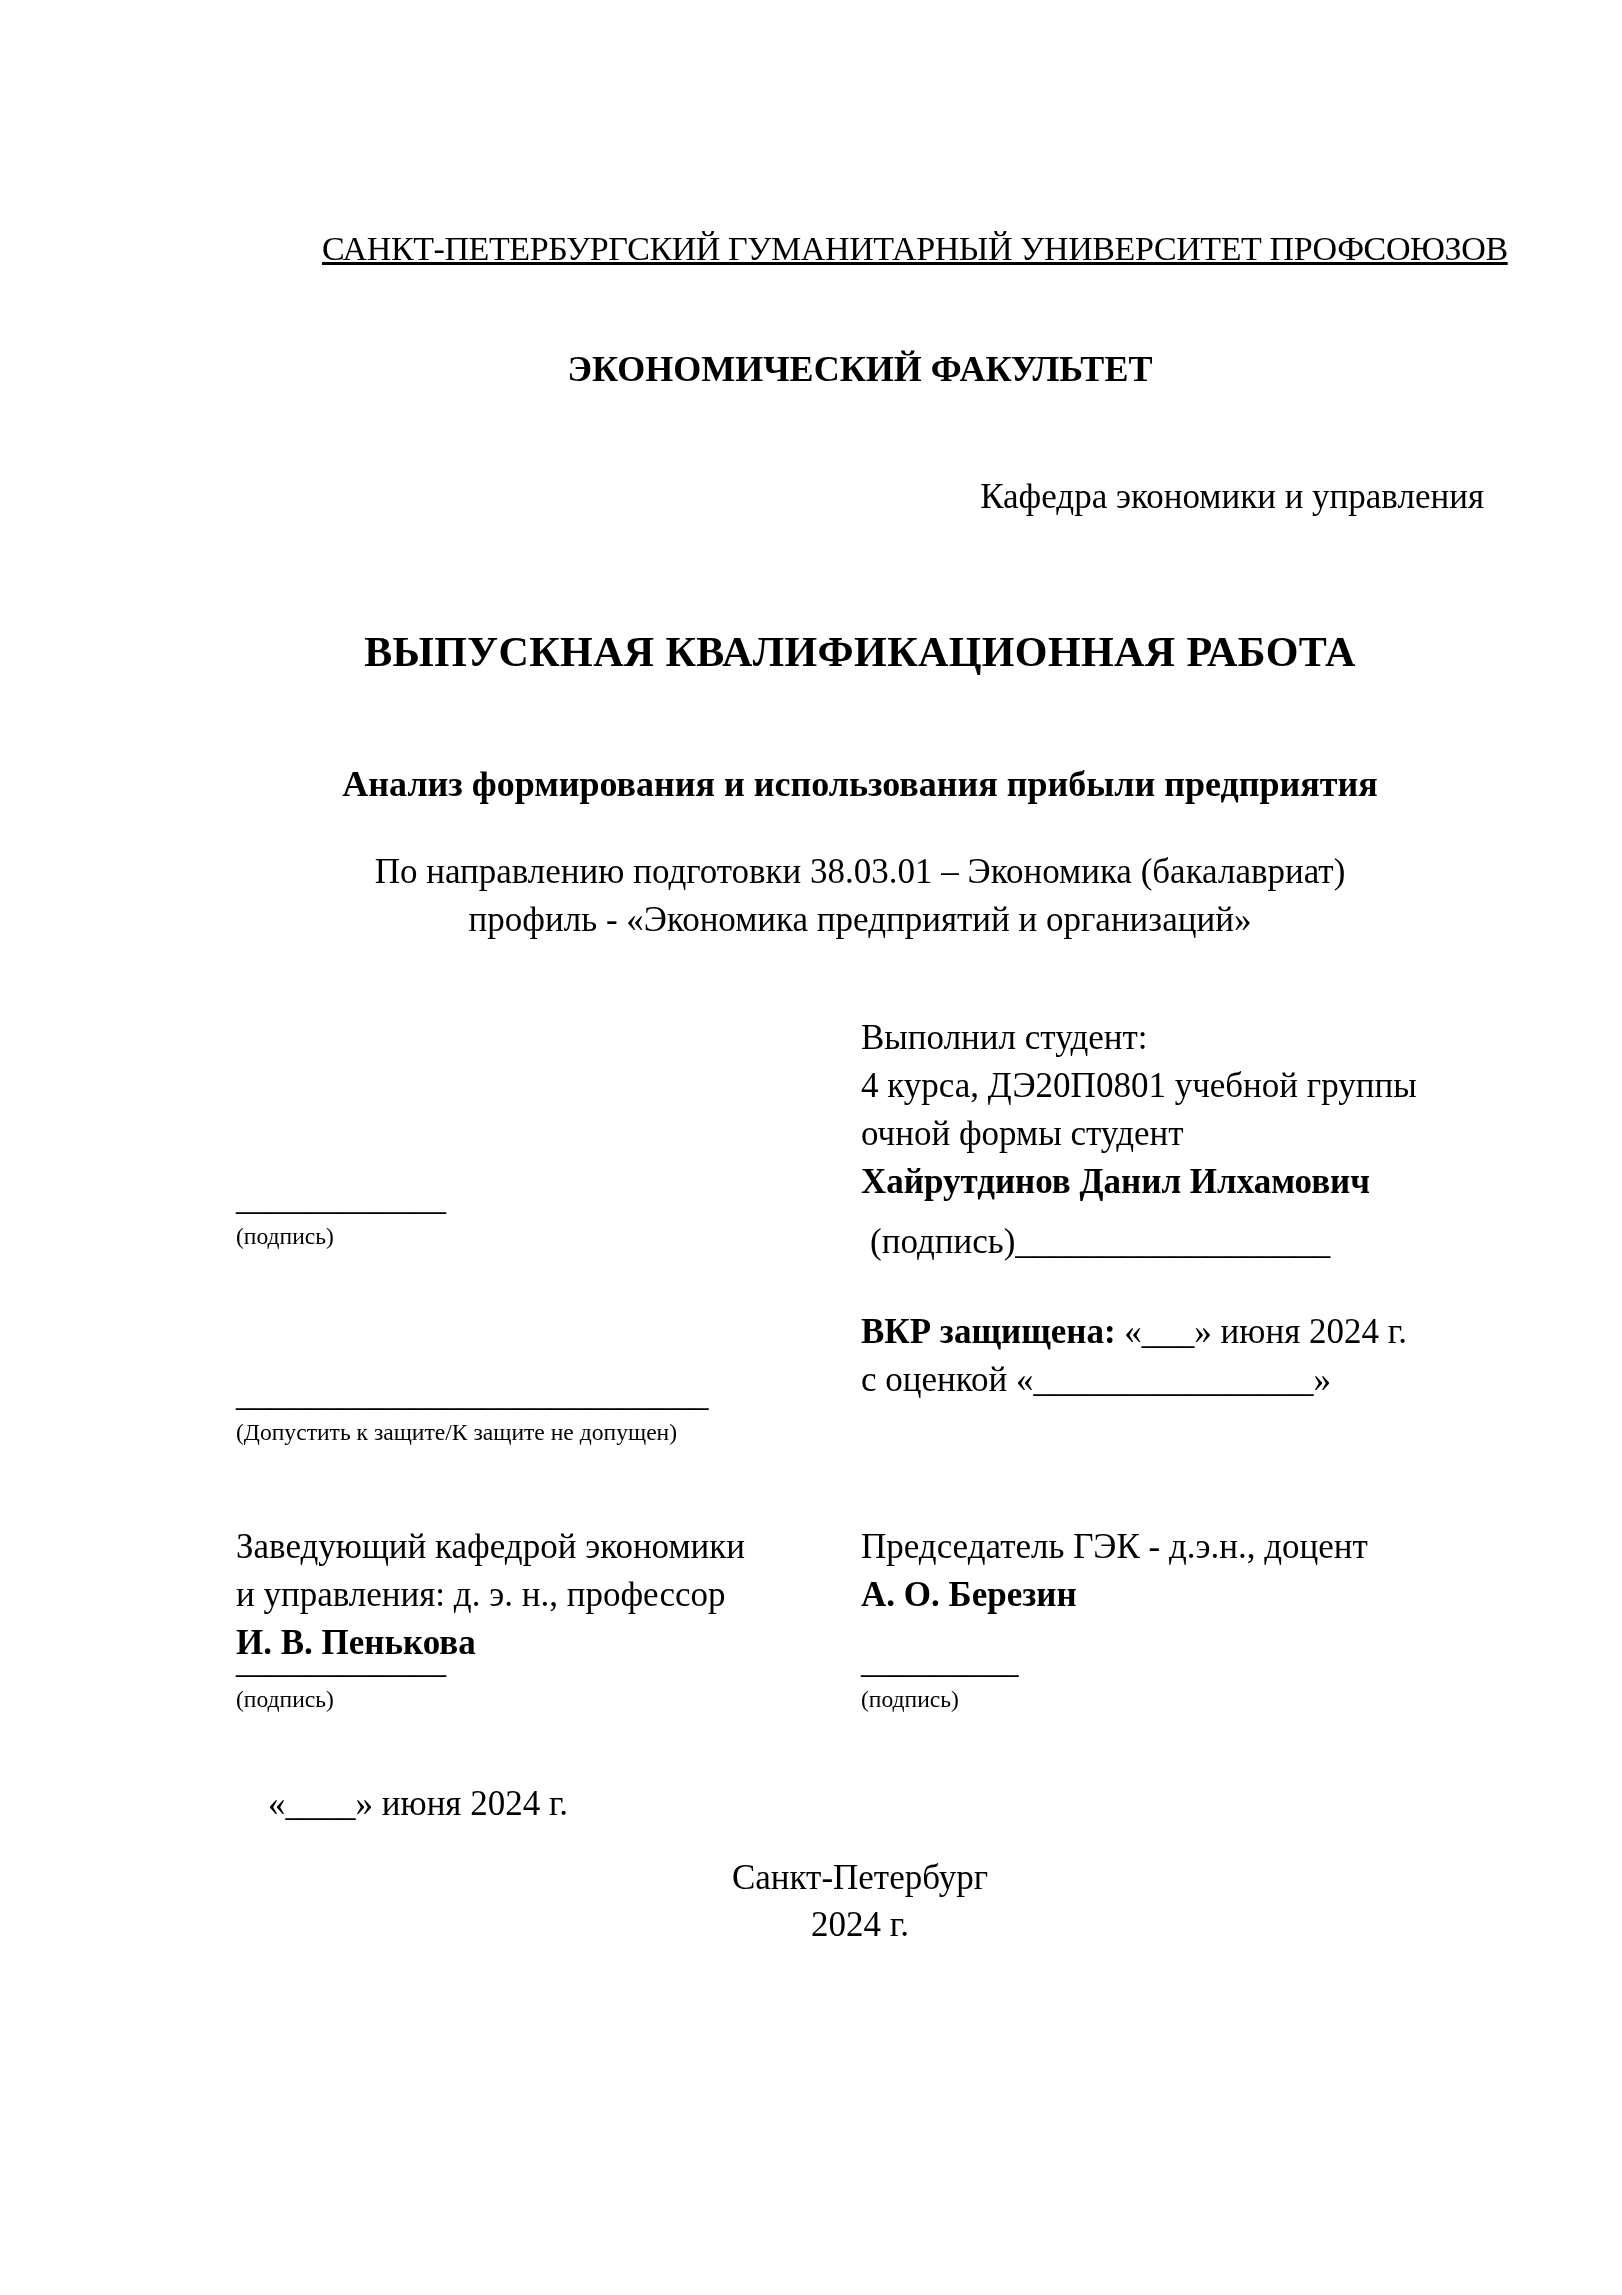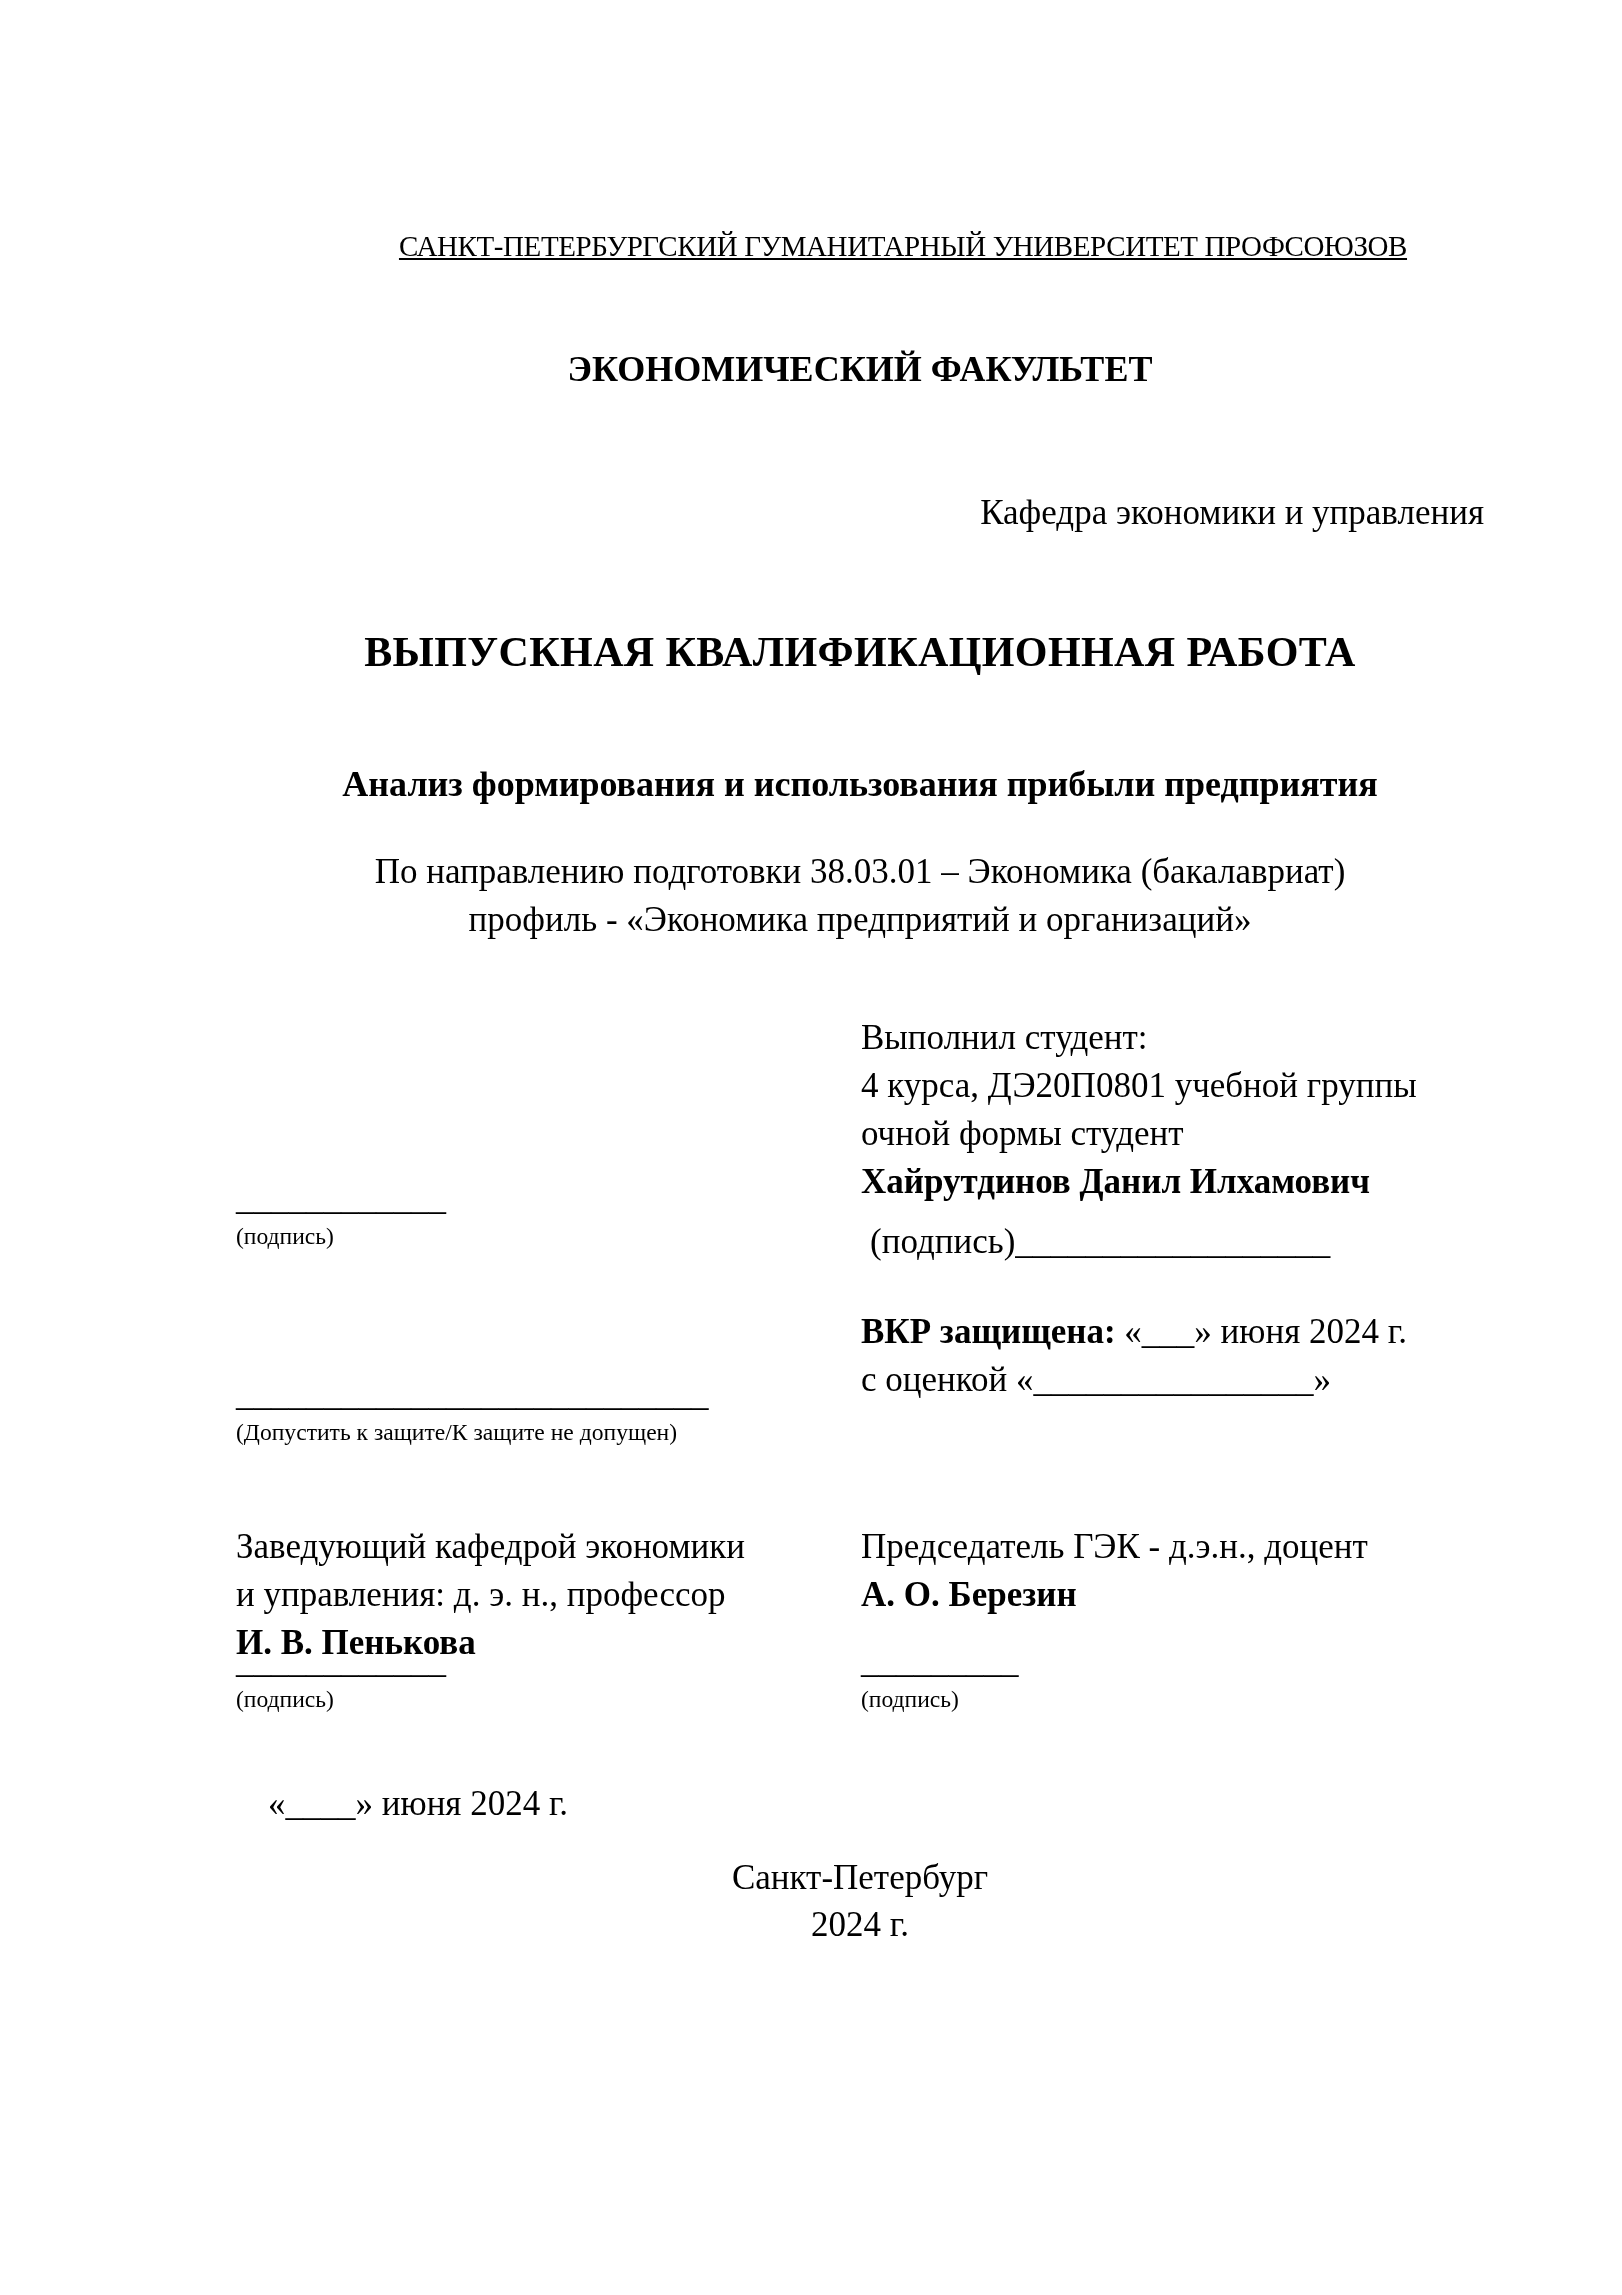--- a/index.html
+++ b/index.html
@@ -18,35 +18,35 @@
   .right { text-align:right; }
   .bold { font-weight:bold; }
   .nowrap { white-space:nowrap; }
   .u { text-decoration:underline; }
   .small { font-size:23.6px; }
   .lh { line-height:48px; }
   .col-left  { position:absolute; left:236px;  width:604px; }
   .col-right { position:absolute; left:861px; width:628px; }
   .worktype { font-size:42px; letter-spacing:0.4px; }
   .topic { font-size:36px; }
-  .uni { font-size:29px; letter-spacing:-0.4px; }
+  .uni { font-size:34px; letter-spacing:-0.4px; }
   .caption { margin-top:4.7px; }
 </style>
 </head>
 <body>
 
 <div class="page">
 
   <div class="abs center nowrap uni" style="top:230px; padding-left:86px;">
     <span class="u">САНКТ-ПЕТЕРБУРГСКИЙ ГУМАНИТАРНЫЙ УНИВЕРСИТЕТ ПРОФСОЮЗОВ</span>
   </div>
 
   <div class="abs center bold" style="top:348px; font-size:36px;">ЭКОНОМИЧЕСКИЙ ФАКУЛЬТЕТ</div>
 
-  <div class="abs right" style="top:477px;margin-top:16px;">Кафедра экономики и управления</div>
+  <div class="abs right" style="top:477px;">Кафедра экономики и управления</div>
 
   <div class="abs center bold worktype" style="top:628px;">ВЫПУСКНАЯ КВАЛИФИКАЦИОННАЯ РАБОТА</div>
 
   <div class="abs center bold topic" style="top:763px;">Анализ формирования и использования прибыли предприятия</div>
 
   <div class="abs center" style="top:852px;">По направлению подготовки 38.03.01 – Экономика (бакалавриат)</div>
   <div class="abs center" style="top:900px;">профиль - «Экономика предприятий и организаций»</div>
 
 
   <div class="col-right lh" style="top:1014px;">

